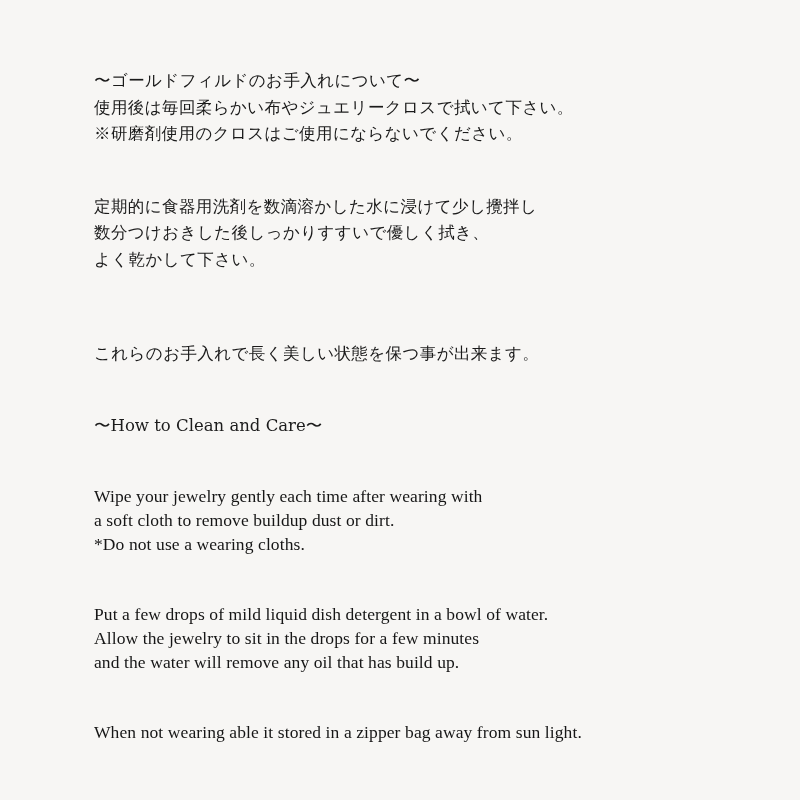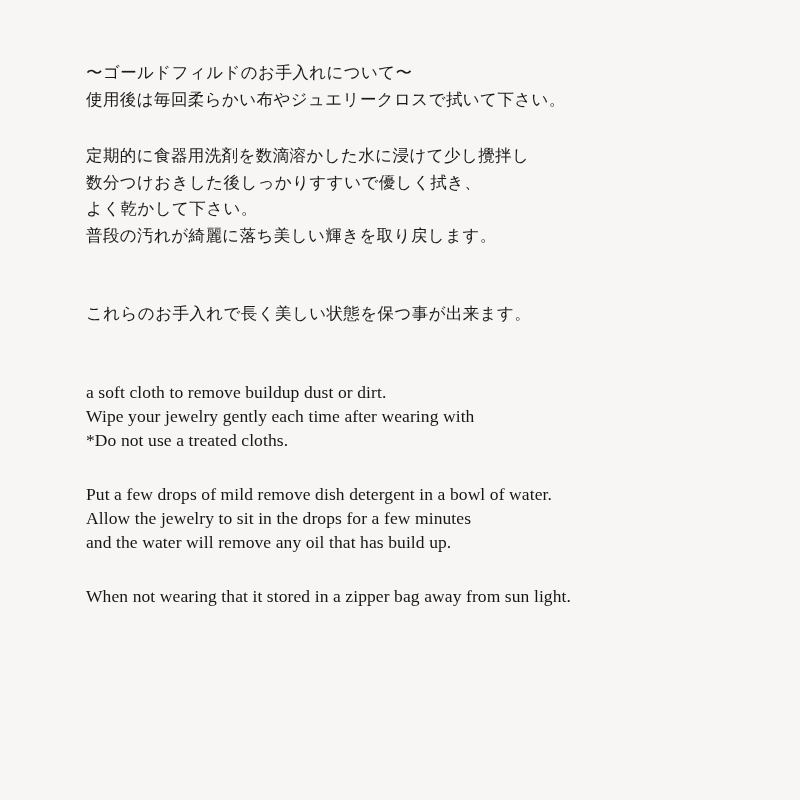--- a/index.html
+++ b/index.html
@@ -18,21 +18,21 @@
     width: 800px;
     height: 800px;
     box-sizing: border-box;
     padding: 56px 70px 0 82px;
     background: #f7f6f4;
   }
   .doc {
     display: block;
   }
   .para {
-    margin: 4px;
+    margin: 12px;
   }
   .block-gap {
     height: 22px;
   }
   .line {
     display: block;
     white-space: pre;
   }
   .jp .line {
     font-family: "DejaVu Serif", "Liberation Serif", serif;
@@ -55,47 +55,50 @@
   }
 </style>
 </head>
 <body>
 
 <div class="page">
   <div class="doc" id="doc-root">
       <div class="para jp">
         <span class="line">〜ゴールドフィルドのお手入れについて〜</span>
         <span class="line">使用後は毎回柔らかい布やジュエリークロスで拭いて下さい。</span>
+        <span class="line">※研磨剤使用のクロスはご使用にならないでください。</span>
       </div>
       <div class="block-gap"></div>
       <div class="para jp">
         <span class="line">定期的に食器用洗剤を数滴溶かした水に浸けて少し攪拌し</span>
         <span class="line">数分つけおきした後しっかりすすいで優しく拭き、</span>
         <span class="line">よく乾かして下さい。</span>
-        <span class="line">普段の汚れが綺麗に落ち美しい輝きを取り戻します。</span>
       </div>
       <div class="block-gap"></div>
       <div class="block-gap"></div>
       <div class="para jp">
         <span class="line">これらのお手入れで長く美しい状態を保つ事が出来ます。</span>
       </div>
       <div class="block-gap"></div>
-      <div class="block-gap"></div>
-      <div class="para en">
-        <span class="line">a soft cloth to remove buildup dust or dirt.</span>
-        <span class="line">Wipe your jewelry gently each time after wearing with</span>
-        <span class="line">*Do not use a treated cloths.</span>
+      <div class="para en-head">
+        <span class="line">〜How to Clean and Care〜</span>
       </div>
       <div class="block-gap"></div>
       <div class="para en">
-        <span class="line">Put a few drops of mild remove dish detergent in a bowl of water.</span>
+        <span class="line">Wipe your jewelry gently each time after wearing with</span>
+        <span class="line">a soft cloth to remove buildup dust or dirt.</span>
+        <span class="line">*Do not use a wearing cloths.</span>
+      </div>
+      <div class="block-gap"></div>
+      <div class="para en">
+        <span class="line">Put a few drops of mild liquid dish detergent in a bowl of water.</span>
         <span class="line">Allow the jewelry to sit in the drops for a few minutes</span>
         <span class="line">and the water will remove any oil that has build up.</span>
       </div>
       <div class="block-gap"></div>
       <div class="para en">
-        <span class="line">When not wearing that it stored in a zipper bag away from sun light.</span>
+        <span class="line">When not wearing able it stored in a zipper bag away from sun light.</span>
       </div>
       <div class="block-gap"></div>
       <div class="para en">
       </div>
     </div>
 </div>
 
 </body></html>

